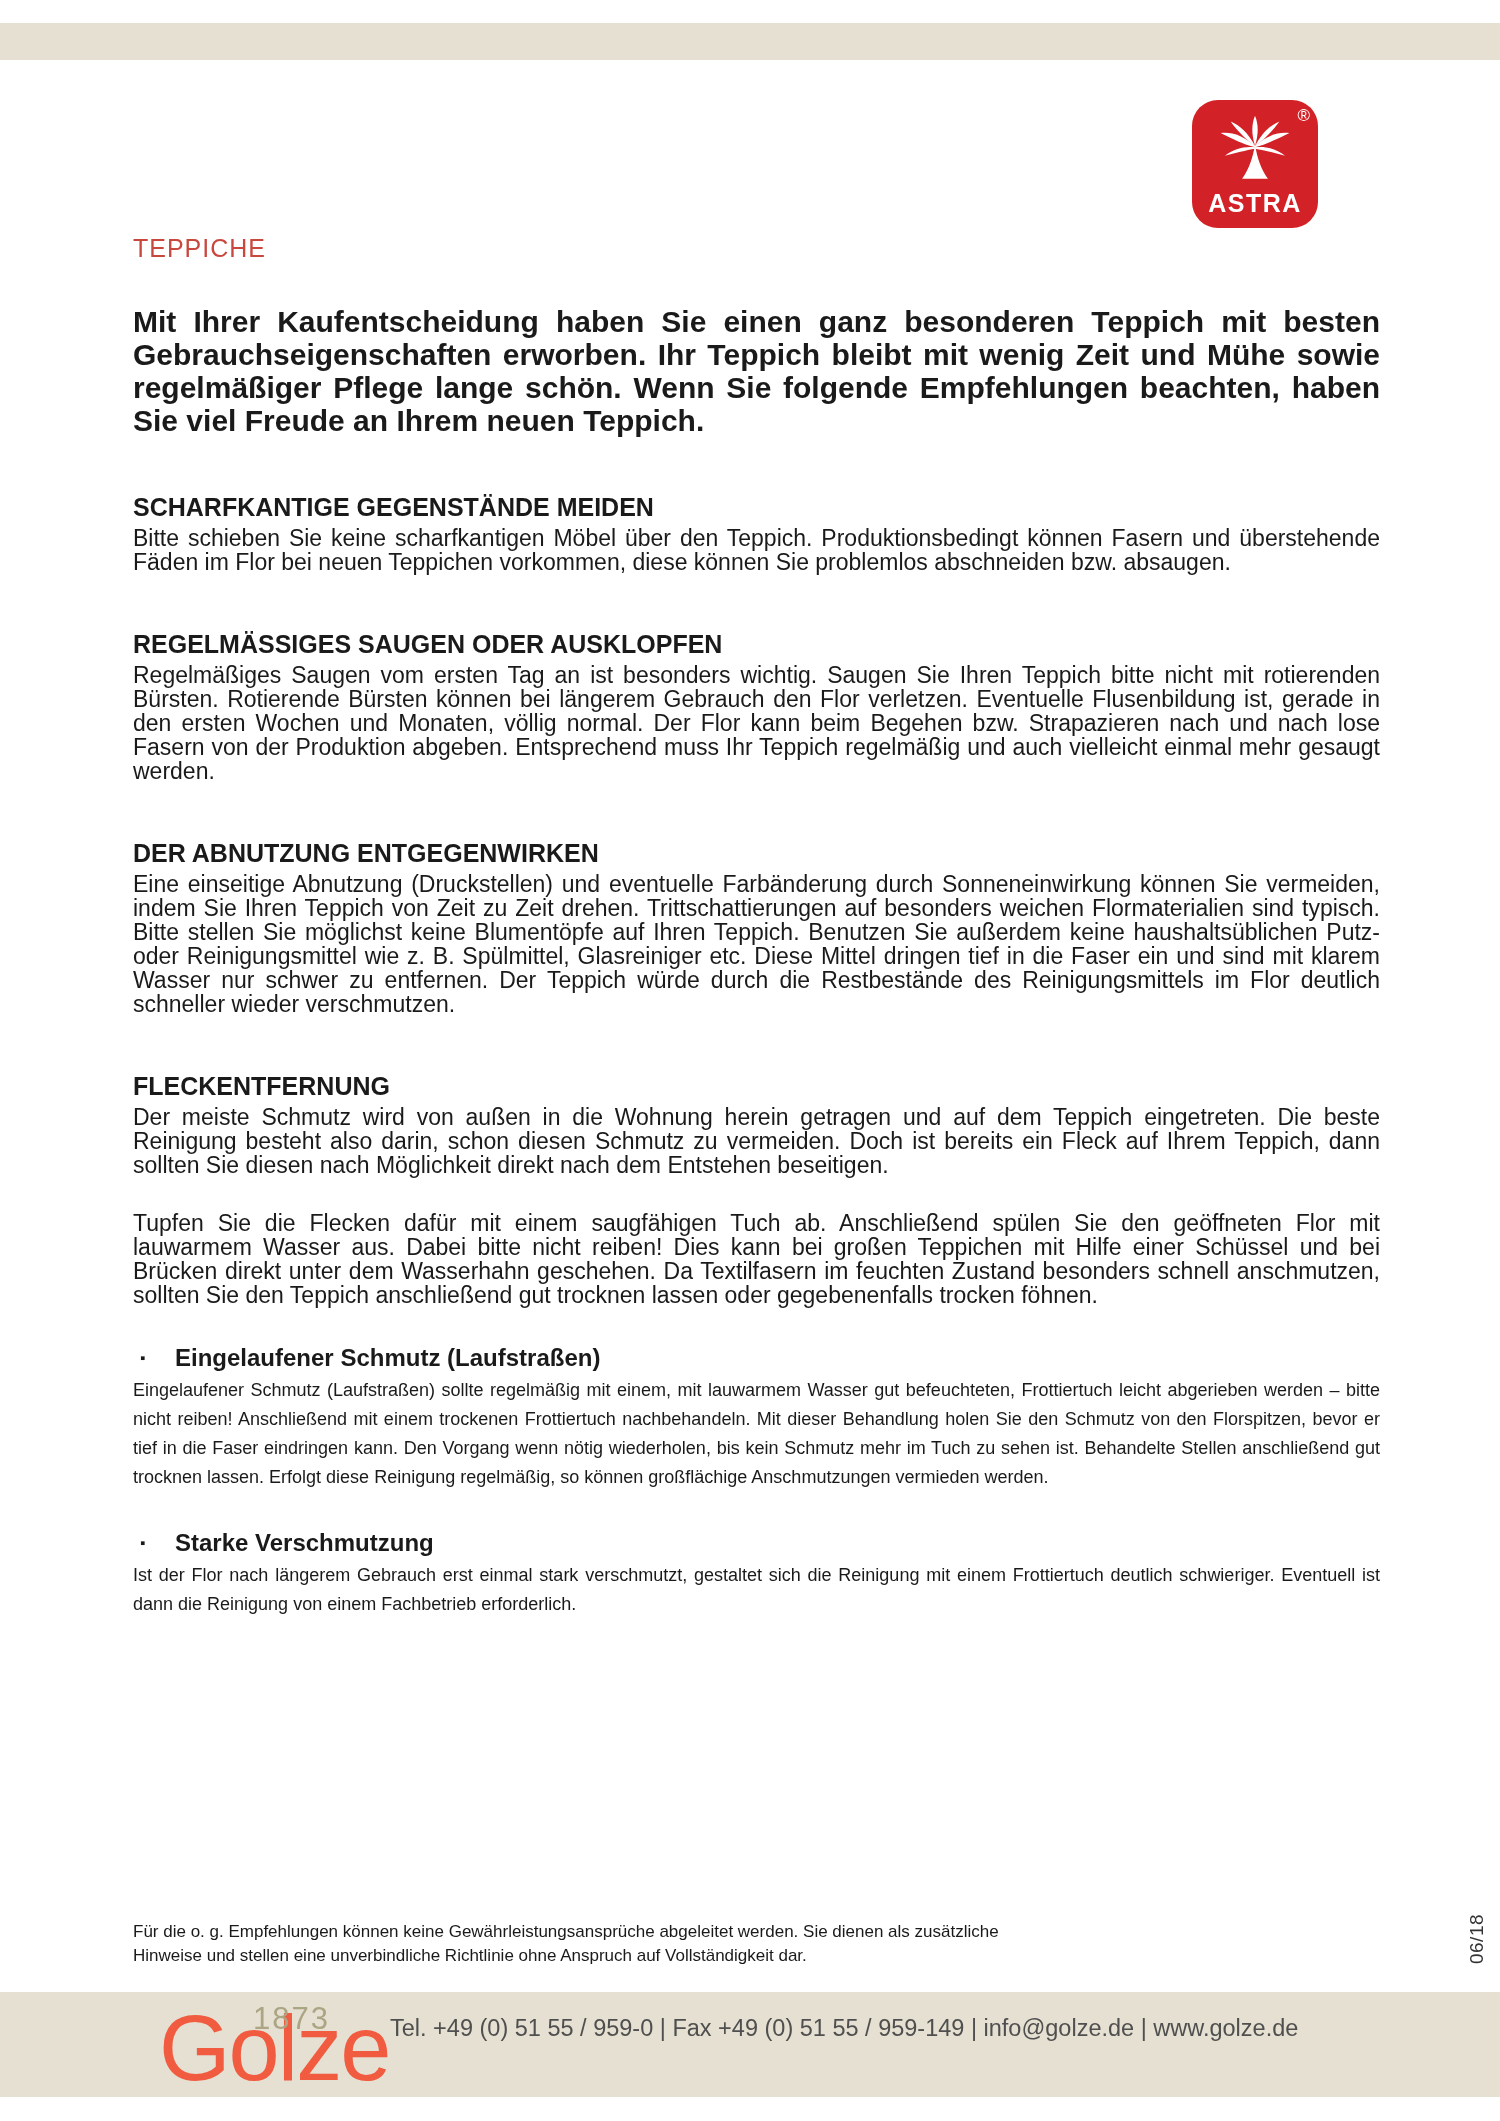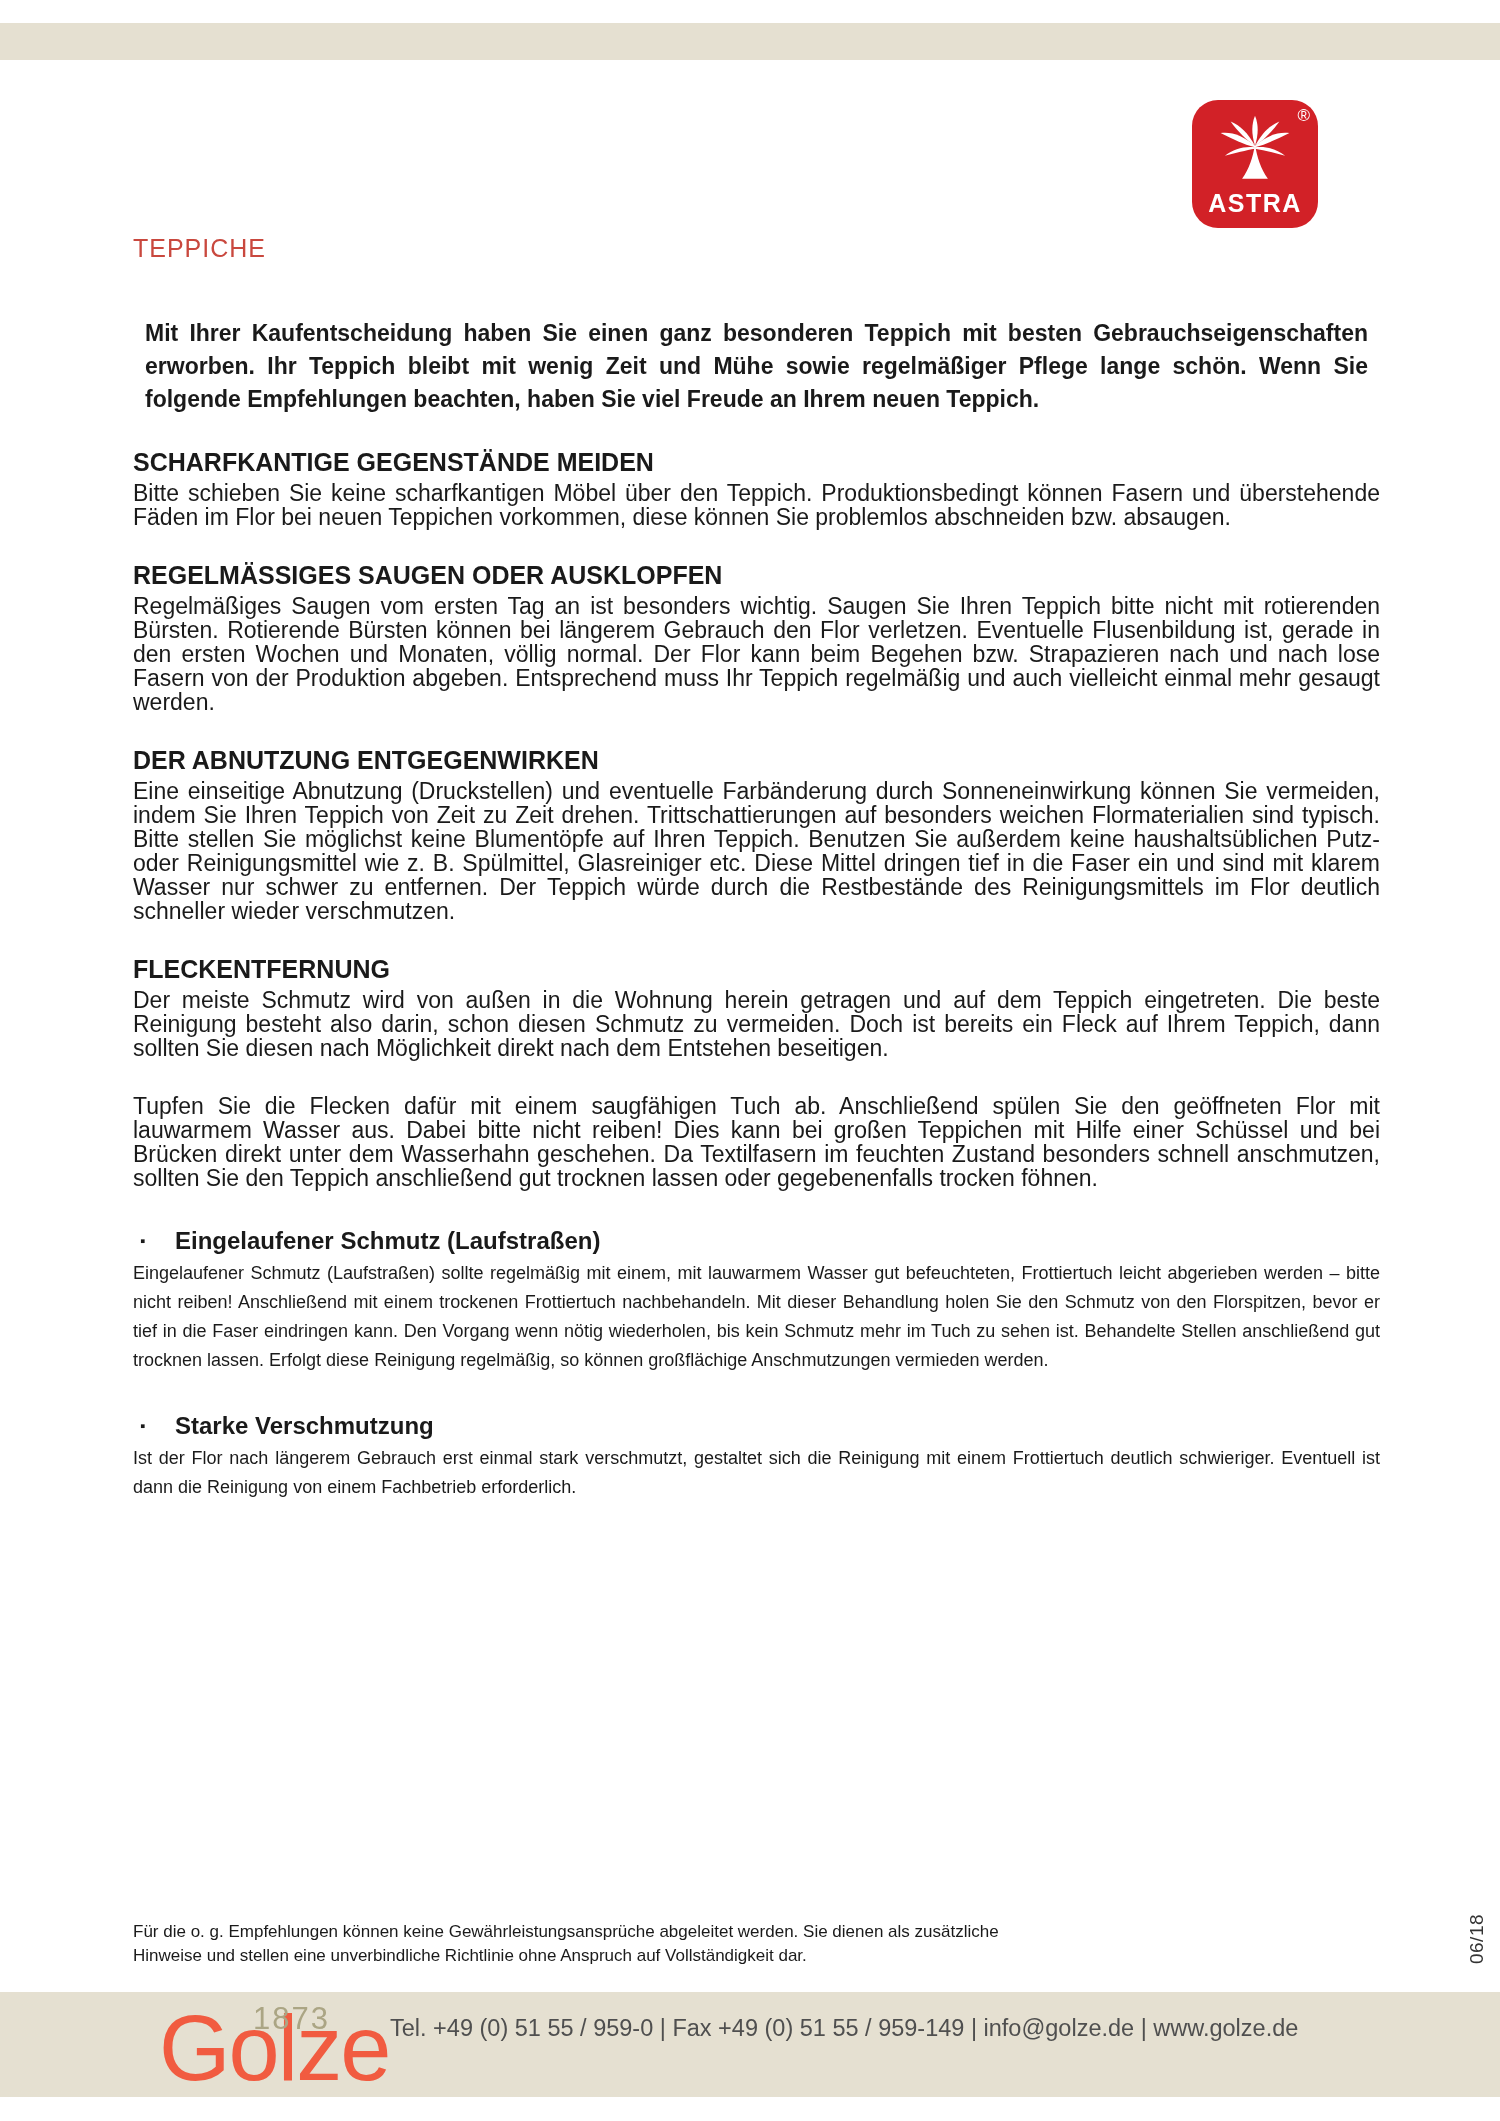--- a/index.html
+++ b/index.html
@@ -38,24 +38,24 @@
     color:#ffffff;font-weight:bold;font-size:25px;letter-spacing:1.5px;
   }
   .astra-reg{
     position:absolute;top:7px;right:8px;color:#ffffff;font-size:17px;line-height:1;
   }
   
   .content{
     position:absolute;left:133px;top:305px;width:1247px;
   }
   .intro{
-    margin:12px;font-size:23px;line-height:33px;font-weight:bold;
+    margin:0;font-size:30px;line-height:33px;font-weight:bold;
     text-align:justify;
   }
-  .section{margin-top:32px;}
+  .section{margin-top:56px;}
   .section h2{
     margin:0 0 4px 0;font-size:25px;line-height:29px;font-weight:bold;
     letter-spacing:0px;
   }
   .section p{
     margin:0;font-size:23px;line-height:24px;text-align:justify;
   }
   .section p + p{margin-top:34px;}
   .subsection{margin-top:36px;}
   .subsection h3{

